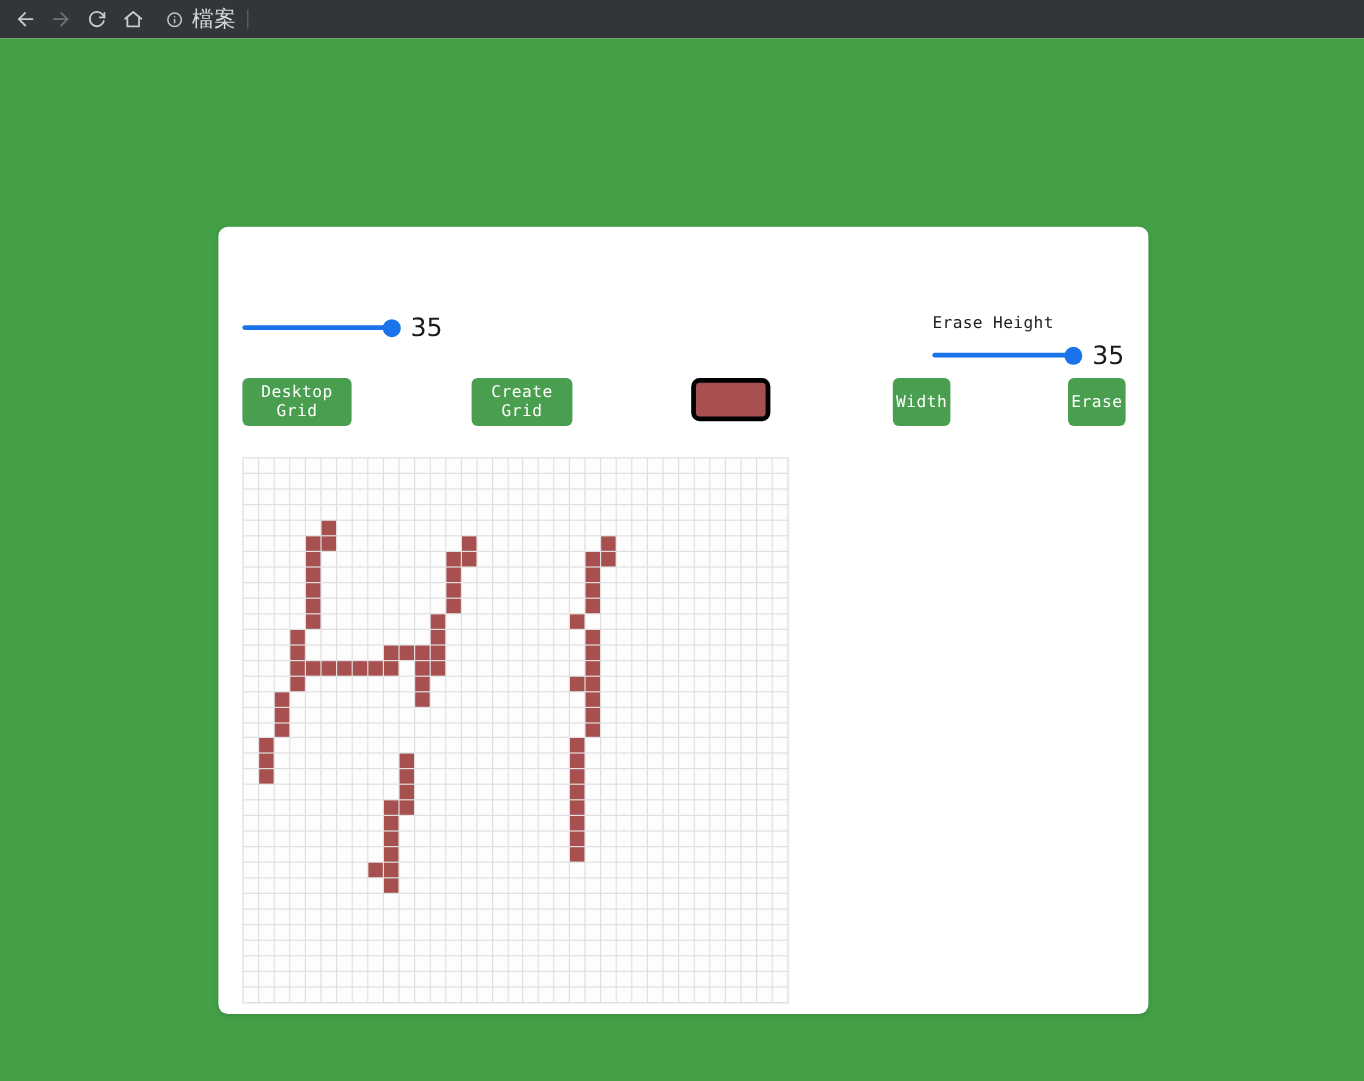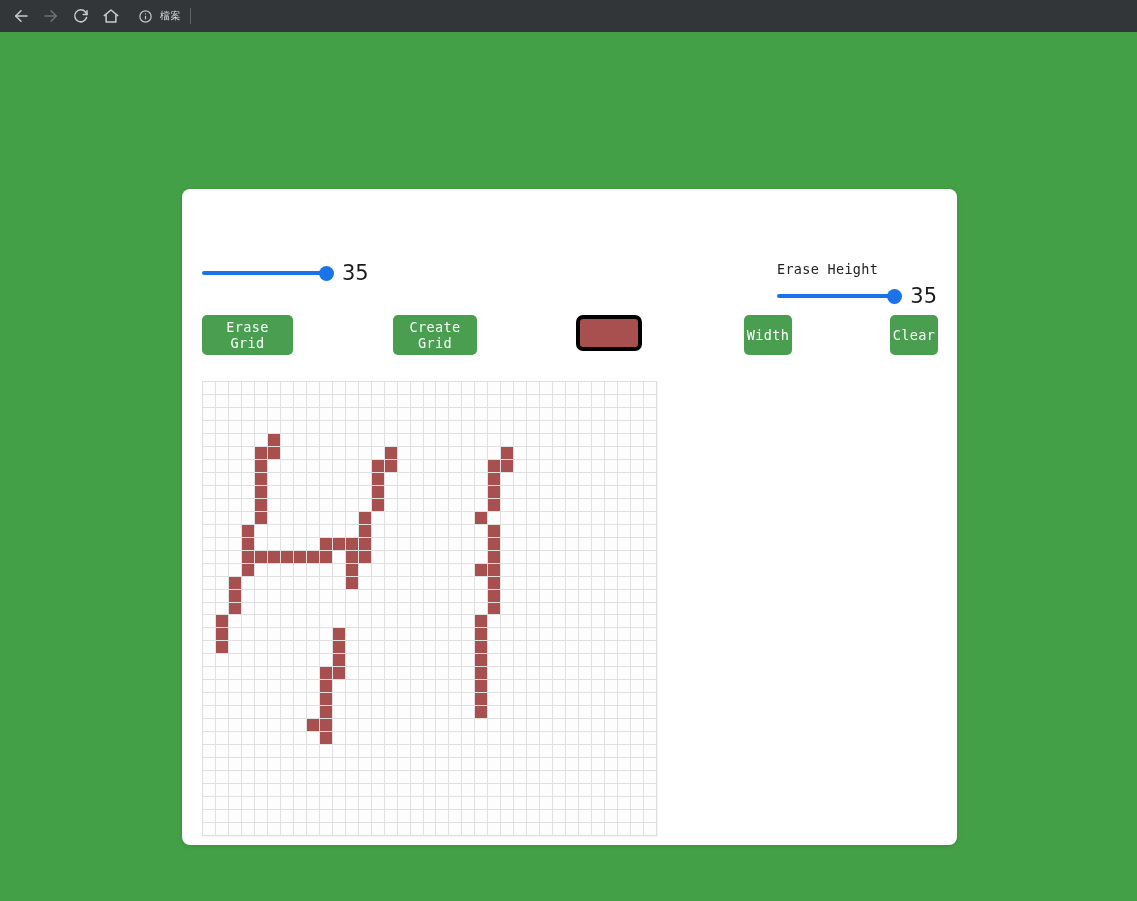--- a/index.html
+++ b/index.html
@@ -38,21 +38,21 @@
     color: #e8eaed;
     font-size: 14.5px;
   }
   #site-info-icon {
     width: 26px; height: 26px;
     display: flex; align-items: center; justify-content: center;
     color: #c0c3c6;
     margin-right: 2px;
   }
   #scheme-label {
-    font-size: 10px;
+    font-size: 18px;
     color: #d6d9db;
     padding-right: 9px;
     letter-spacing: .5px;
   }
   #scheme-sep {
     width: 1px; height: 16px;
     background: #5f6368;
     margin-right: 10px;
   }
   #url-text {
@@ -252,25 +252,25 @@
       <div class="slider-row">
         <div class="slider-track">
           <div class="bar" style="background: rgb(26, 115, 232);"></div>
           <div class="knob" style="background: rgb(26, 115, 232);"></div>
         </div>
         <div class="slider-value">35</div>
       </div>
     </div>
 
     <div id="buttons-row">
-      <button class="action-btn" id="create-grid-button" style="background: rgb(74, 158, 79);">Erase Grid</button>
+      <button class="action-btn" id="create-grid-button" style="background: rgb(74, 158, 79);">Desktop Grid</button>
       <button class="action-btn" id="clear-grid-button" style="background: rgb(74, 158, 79);">Create Grid</button>
       <div id="color-picker" style="background: rgb(168, 80, 80);"></div>
       <button class="action-btn" id="erase-button" style="background: rgb(74, 158, 79);">Width</button>
-      <button class="action-btn" id="paint-button" style="background: rgb(74, 158, 79);">Clear</button>
+      <button class="action-btn" id="paint-button" style="background: rgb(74, 158, 79);">Erase</button>
     </div>
 
     <div id="grid-wrapper">
       <div id="paint-grid" style="grid-template-columns: repeat(35, 1fr); grid-template-rows: repeat(35, 1fr); background: rgb(224, 224, 224);">
           <div class="cell" style="background: rgb(253, 253, 253);"></div>
           <div class="cell" style="background: rgb(253, 253, 253);"></div>
           <div class="cell" style="background: rgb(253, 253, 253);"></div>
           <div class="cell" style="background: rgb(253, 253, 253);"></div>
           <div class="cell" style="background: rgb(253, 253, 253);"></div>
           <div class="cell" style="background: rgb(253, 253, 253);"></div>

